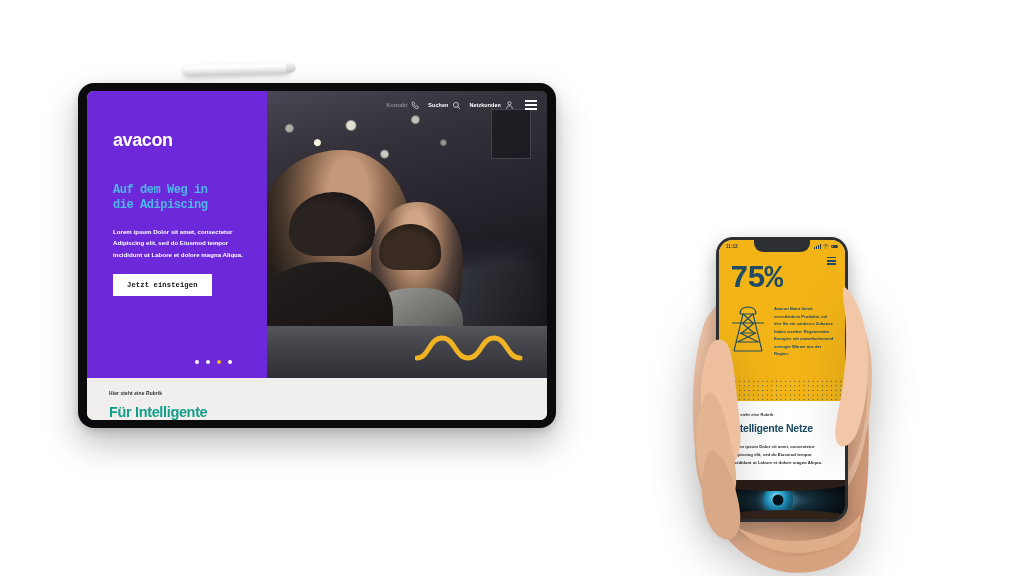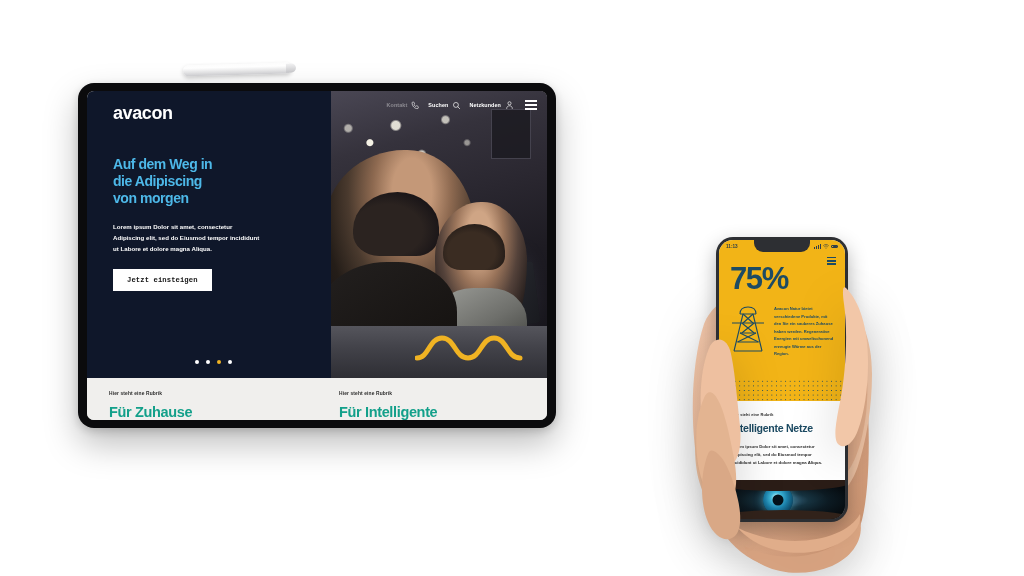--- a/index.html
+++ b/index.html
@@ -39,32 +39,32 @@
   }
   .tablet-screen {
     position: relative; width: 100%; height: 100%;
     border-radius: 7px; overflow: hidden;
     background: #f0efed; display: flex; flex-direction: column;
   }
   .hero { position: relative; height: 299px; display: flex; }
 
   
   .hero-left {
-    width: 244px; background: #0f172a;
+    width: 180px; background: #6d28d9;
     position: relative; flex: none;
-    padding: 8px 22px 0 26px;
+    padding: 35px 22px 0 26px;
   }
   .brand {
     color: #fff; font-size: 18px; font-weight: 700;
     letter-spacing: -0.4px; margin-top: 4px;
   }
   .hero-title {
     margin-top: 32px;
-    color: #4db8e8; font-size: 14px; font-weight: 700;
-    line-height: 1.21; letter-spacing: -0.45px;
+    color: #4db8e8; font-size: 12px; font-weight: 700;
+    line-height: 1.21; letter-spacing: -0.45px; font-family: Liberation Mono, monospace;
   }
   .hero-sub {
     margin-top: 14px; color: #ffffff;
     font-size: 6.1px; font-weight: 700; line-height: 1.85;
     letter-spacing: .02px; max-width: 148px;
   }
   .hero-cta {
     margin-top: 14px; display: inline-block;
     background: #ffffff; color: #141414;
     font-size: 7.2px; font-weight: 700;
@@ -198,21 +198,21 @@
   .sb-bars{ display:flex; align-items:flex-end; gap:.8px; }
   .sb-bars i{ display:block; width:1.1px; background:#2f3f4a; }
   .sb-bars i:nth-child(1){height:2px}.sb-bars i:nth-child(2){height:3px}
   .sb-bars i:nth-child(3){height:4px}.sb-bars i:nth-child(4){height:5px}
   .sb-batt{ width:7px;height:3.6px;border:.6px solid #2f3f4a;border-radius:1px;position:relative;}
   .sb-batt::after{content:"";position:absolute;left:.5px;top:.5px;bottom:.5px;width:4px;background:#2f3f4a;border-radius:.5px;}
 
   .ph-yellow{ position:relative; background:#f2b417; padding:17px 11px 0; height:139px; flex:none; }
   .ph-burger{ position:absolute; right:9px; top:17px; display:flex; flex-direction:column; gap:1.8px; cursor:pointer; }
   .ph-burger i{ display:block; width:9.5px; height:1.4px; background:#1d4b63; }
-  .ph-stat{ color:#1d4b63; font-size:31px; font-weight:700; letter-spacing:-1.4px; line-height:1; margin-top:6px; }
+  .ph-stat{ color:#1d4b63; font-size:31px; font-weight:700; letter-spacing:-1.4px; line-height:1; margin-top:6px;font-family:Liberation Mono, monospace; }
   .ph-row{ display:flex; gap:8px; margin-top:11px; align-items:flex-start; }
   .ph-copy{ color:#1d4b63; font-size:4.1px; font-weight:700; line-height:1.85; flex:1; }
   .ph-dots{ height:22px; background-image: radial-gradient(#1d4b63 .85px, transparent .9px); background-size:4.6px 4.6px; background-color:#f2b417; flex:none; }
   .ph-white{ background:#fff; padding:11px 12px 13px; flex:none; }
   .ph-kicker{ font-size:3.9px; font-weight:700; color:#2b2b2b; letter-spacing:.1px; }
   .ph-title{ margin-top:5px; font-size:10.6px; font-weight:700; color:#1d4b63; letter-spacing:-.3px; }
   .ph-body{ margin-top:9px; font-size:4.3px; font-weight:700; line-height:1.9; color:#2b2b2b; }
   .ph-photo{ flex:1; position:relative; overflow:hidden; background:#0d1418; }
   .eye-bg{
     position:absolute; inset:0;
@@ -242,21 +242,20 @@
     <div class="tablet-screen">
 
       <div class="hero">
 
         <div class="hero-left">
           <div class="brand">avacon</div>
 
           <div class="hero-title">
             <div>Auf dem Weg in</div>
             <div>die Adipiscing</div>
-            <div>von morgen</div>
           </div>
 
           <div class="hero-sub">Lorem ipsum Dolor sit amet, consectetur Adipiscing elit, sed do Eiusmod tempor incididunt ut Labore et dolore magna Aliqua.</div>
 
           <button class="hero-cta">Jetzt einsteigen</button>
 
           <div class="dots">
             <span class="dot"></span>
             <span class="dot"></span>
             <span class="dot active"></span>
@@ -306,24 +305,20 @@
             <div class="burger">
               <i></i>
                 <i></i>
                 <i></i>
             </div>
           </div>
         </div>
       </div>
 
       <div class="cards">
-        <div class="card">
-          <div class="card-kicker">Hier steht eine Rubrik</div>
-          <div class="card-title">Für Zuhause</div>
-        </div>
         <div class="card">
           <div class="card-kicker">Hier steht eine Rubrik</div>
           <div class="card-title">Für Intelligente</div>
         </div>
       </div>
 
     </div>
   </div>
 
   <div class="hand-wrap">

